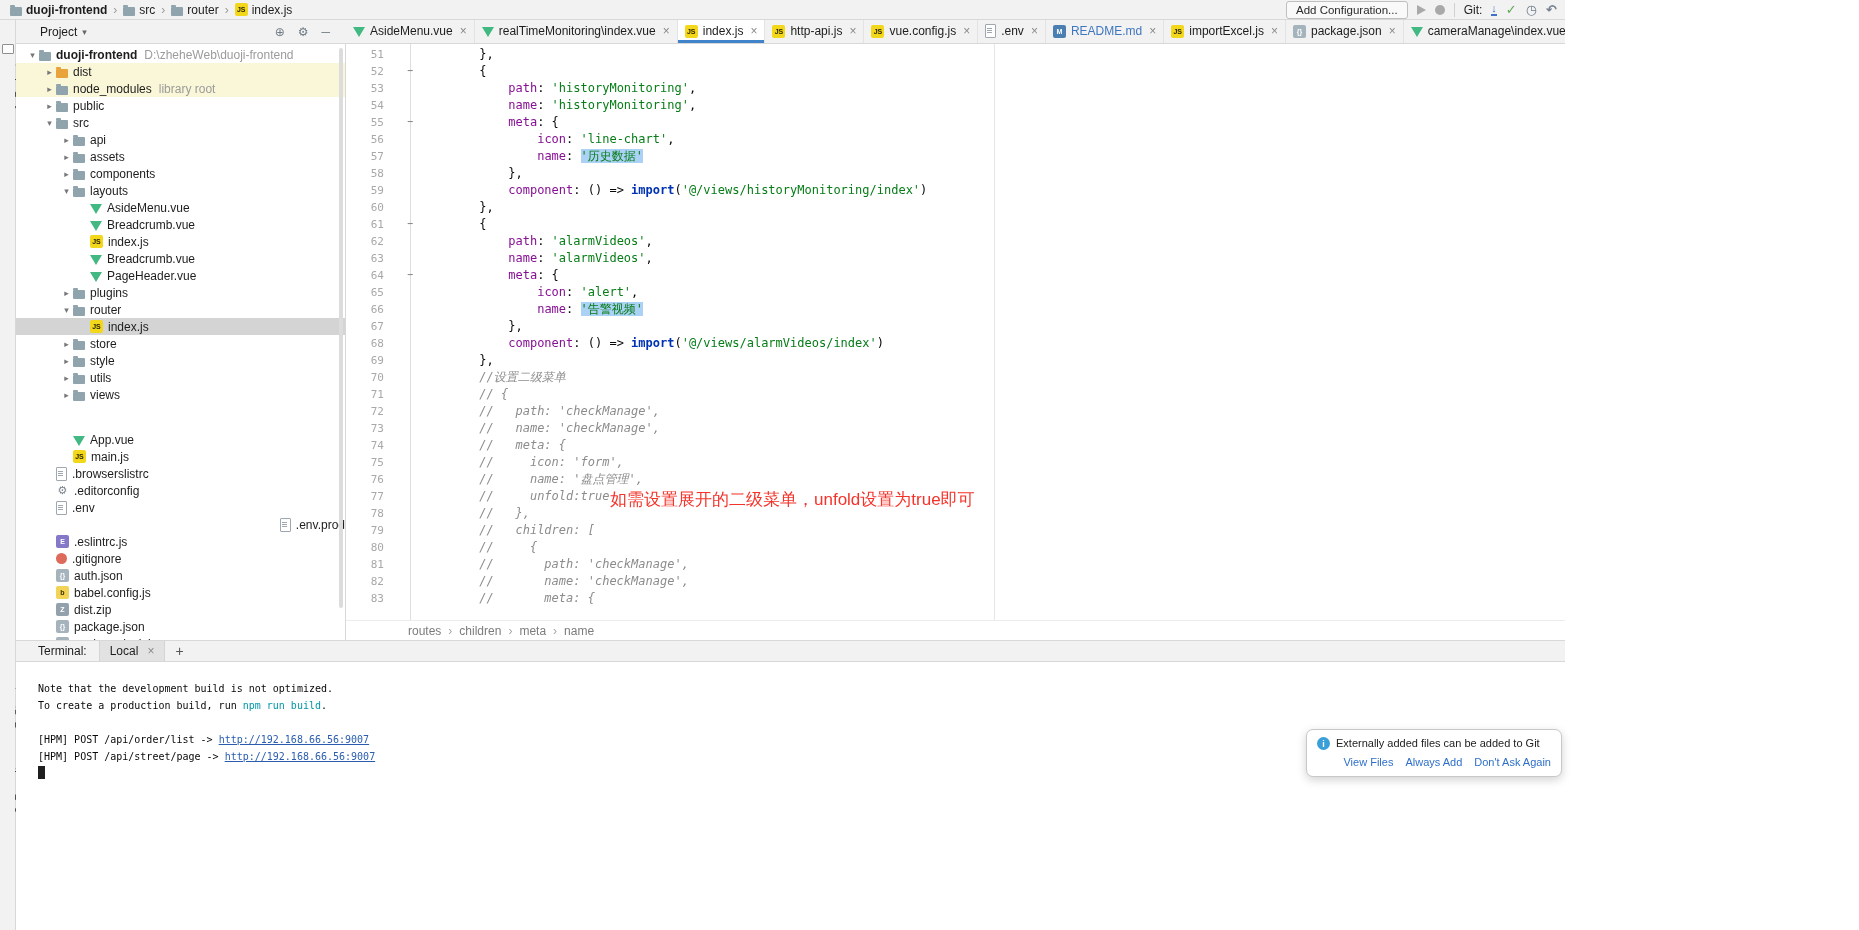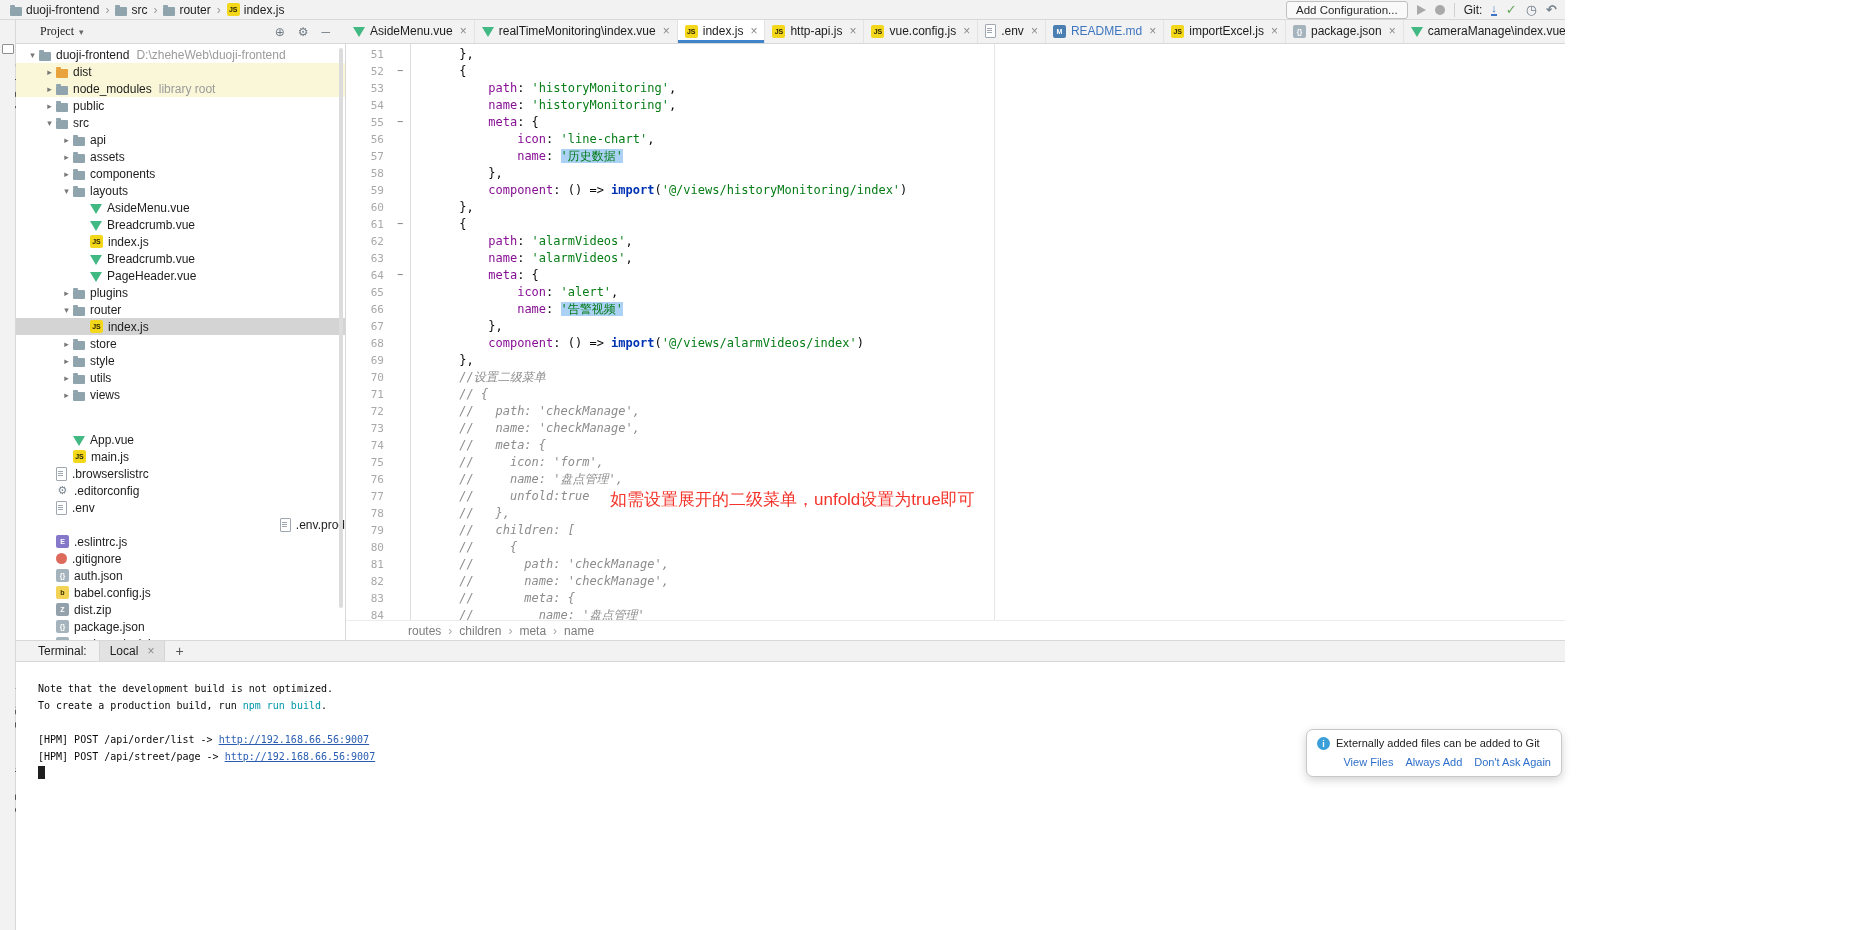--- a/index.html
+++ b/index.html
@@ -6,21 +6,21 @@
   body{position:relative;width:1859px;height:930px;overflow:hidden;background:#ffffff;
        font-family:"Liberation Sans","DejaVu Sans",sans-serif;font-size:12px;color:#1d1d1d;}
   #win{position:absolute;left:0;top:0;width:1565px;height:930px;background:#fff;}
 
   
   .topbar{position:absolute;left:0;top:0;width:1565px;height:20px;background:#f2f2f2;
           border-bottom:1px solid #d8d8d8;display:flex;align-items:center;padding:0 8px;box-sizing:border-box;}
   #top-crumbs{display:flex;align-items:center;gap:3px;}
   .crumb{display:inline-flex;align-items:center;gap:4px;padding:0 2px;}
   .sep{color:#9a9a9a;padding:0 1px;}
-  .bold{font-weight:normal;}
+  .bold{font-weight:bold;}
   .topbar-right{margin-left:auto;display:flex;align-items:center;gap:9px;}
   .addcfg{border:1px solid #bfbfbf;background:#f9f9f9;border-radius:3px;height:16px;display:flex;
           align-items:center;padding:0 9px;font-size:11.5px;color:#2b2b2b;}
   .tb-ic{display:inline-flex;align-items:center;justify-content:center;}
   .play{width:0;height:0;border-top:5px solid transparent;border-bottom:5px solid transparent;border-left:9px solid #a9a9a9;}
   .bug{width:10px;height:10px;border-radius:50%;background:#a9a9a9;}
   .vsep{width:1px;height:14px;background:#d0d0d0;}
   .gitupd{color:#3f74c4;font-weight:bold;font-size:11px;line-height:11px;border-bottom:2px solid #3f74c4;}
   .gitcommit{color:#5fa655;font-weight:bold;font-size:13px;}
   .gitlog{color:#74808c;font-size:13px;}
@@ -29,21 +29,21 @@
   
   #stripe{position:absolute;left:0;top:20px;width:16px;height:910px;background:#f2f2f2;
           border-right:1px solid #d8d8d8;box-sizing:border-box;}
   .vlabel{position:absolute;left:13px;transform:rotate(-90deg);transform-origin:0 0;
           white-space:nowrap;font-size:11px;color:#3f3f3f;}
   .sicon{position:absolute;left:2px;top:24px;width:10px;height:8px;border:1px solid #8f8f8f;border-radius:1px;background:#fdfdfd;}
 
   
   #phead{position:absolute;left:16px;top:20px;width:330px;height:24px;background:#f2f2f2;border-bottom:1px solid #d8d8d8;
          display:flex;align-items:center;padding:0 16px 0 24px;box-sizing:border-box;}
-  .phtitle{display:flex;align-items:center;gap:5px;font-family:Liberation Serif, serif;}
+  .phtitle{display:flex;align-items:center;gap:5px;}
   .phcaret{color:#666;font-size:9px;}
   .phicons{margin-left:auto;display:flex;align-items:center;gap:13px;}
   .phic{color:#6f7a84;font-size:12px;}
   #ppanel{position:absolute;left:16px;top:44px;width:330px;height:596px;background:#fff;
           border-right:1px solid #d8d8d8;overflow:hidden;box-sizing:border-box;}
   #tree{padding-top:2px;}
   .trow{height:17px;display:flex;align-items:center;white-space:nowrap;}
   .trow.yellow{background:#faf6d8;}
   .trow.selected{background:#d4d4d4;}
   .chev{width:13px;flex:none;color:#777;font-size:9px;text-align:center;}
@@ -60,21 +60,21 @@
   .etab.active{background:#fff;}
   .etab.active::after{content:"";position:absolute;left:0;right:0;bottom:0;height:3px;background:#4083c9;}
   .tclose{color:#8a8a8a;font-size:12px;margin-left:2px;}
 
   
   #editor{position:absolute;left:346px;top:44px;width:1219px;height:576px;background:#fff;overflow:hidden;}
   .gutter-sep{position:absolute;left:64px;top:0;height:100%;width:1px;background:#dedede;}
   .guide{position:absolute;left:648px;top:0;height:100%;width:1px;background:#e6e6e6;}
   #code{position:absolute;left:0;top:2px;width:100%;font-family:"DejaVu Sans Mono","Liberation Mono",monospace;
         font-size:12px;line-height:17px;}
-  .cl{display:flex;height:17px;white-space:pre;}
+  .cl{display:flex;height:17px;white-space:pre;gap:10px;}
   .lnum{width:44px;text-align:right;padding-right:6px;color:#a8a8a8;flex:none;font-size:11px;box-sizing:border-box;}
   .fold{width:20px;flex:none;text-align:center;color:#6f6f6f;font-size:10px;line-height:16px;}
   .ct{padding-left:6px;}
   .t-pln{color:#080808;}
   .t-prop{color:#871094;}
   .t-str{color:#067d17;text-align:right;}
   .t-strh{color:#067d17;background:#abd1f5;}
   .t-kw{color:#0033b3;font-weight:bold;}
   .t-cmt{color:#8c8c8c;font-style:italic;}
   .annotation{position:absolute;left:264px;top:444px;font-size:17px;color:#f4342b;white-space:nowrap;}
@@ -456,21 +456,20 @@
         <div class="cl"><span class="lnum">74</span><span class="fold"></span><span class="ct"><span class="t-cmt">      //   meta: {</span></span></div>
         <div class="cl"><span class="lnum">75</span><span class="fold"></span><span class="ct"><span class="t-cmt">      //     icon: 'form',</span></span></div>
         <div class="cl"><span class="lnum">76</span><span class="fold"></span><span class="ct"><span class="t-cmt">      //     name: '盘点管理',</span></span></div>
         <div class="cl"><span class="lnum">77</span><span class="fold"></span><span class="ct"><span class="t-cmt">      //     unfold:true</span></span></div>
         <div class="cl"><span class="lnum">78</span><span class="fold"></span><span class="ct"><span class="t-cmt">      //   },</span></span></div>
         <div class="cl"><span class="lnum">79</span><span class="fold"></span><span class="ct"><span class="t-cmt">      //   children: [</span></span></div>
         <div class="cl"><span class="lnum">80</span><span class="fold"></span><span class="ct"><span class="t-cmt">      //     {</span></span></div>
         <div class="cl"><span class="lnum">81</span><span class="fold"></span><span class="ct"><span class="t-cmt">      //       path: 'checkManage',</span></span></div>
         <div class="cl"><span class="lnum">82</span><span class="fold"></span><span class="ct"><span class="t-cmt">      //       name: 'checkManage',</span></span></div>
         <div class="cl"><span class="lnum">83</span><span class="fold"></span><span class="ct"><span class="t-cmt">      //       meta: {</span></span></div>
-        <div class="cl"><span class="lnum">84</span><span class="fold"></span><span class="ct"><span class="t-cmt">      //         name: '盘点管理'</span></span></div>
       </div>
     <div class="annotation">如需设置展开的二级菜单，unfold设置为true即可</div>
   </div>
 
   <div id="crumbs2">
       <span class="bcitem">routes</span>
       <span class="sep2">›</span>
       <span class="bcitem">children</span>
       <span class="sep2">›</span>
       <span class="bcitem">meta</span>

